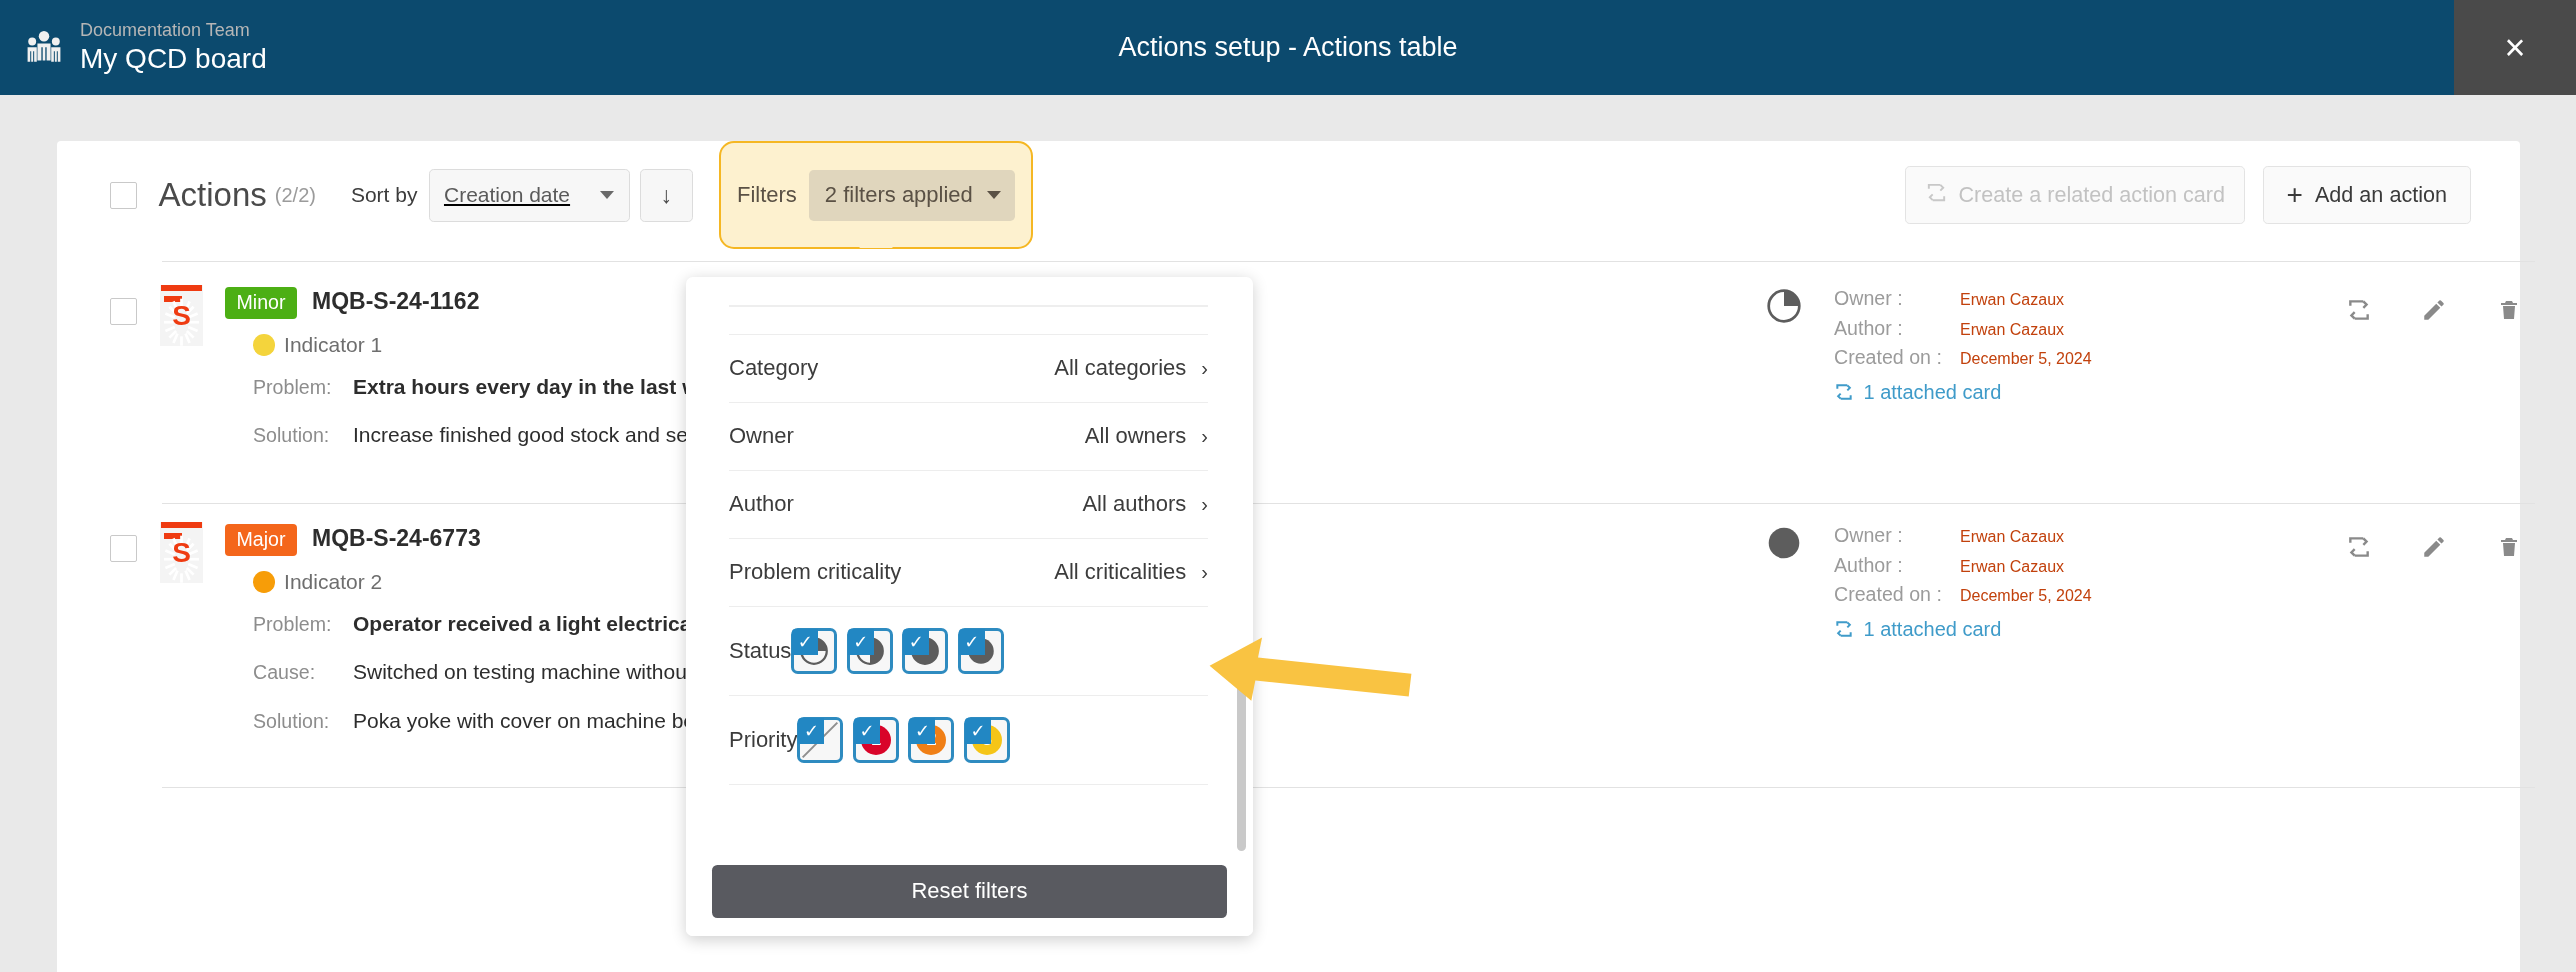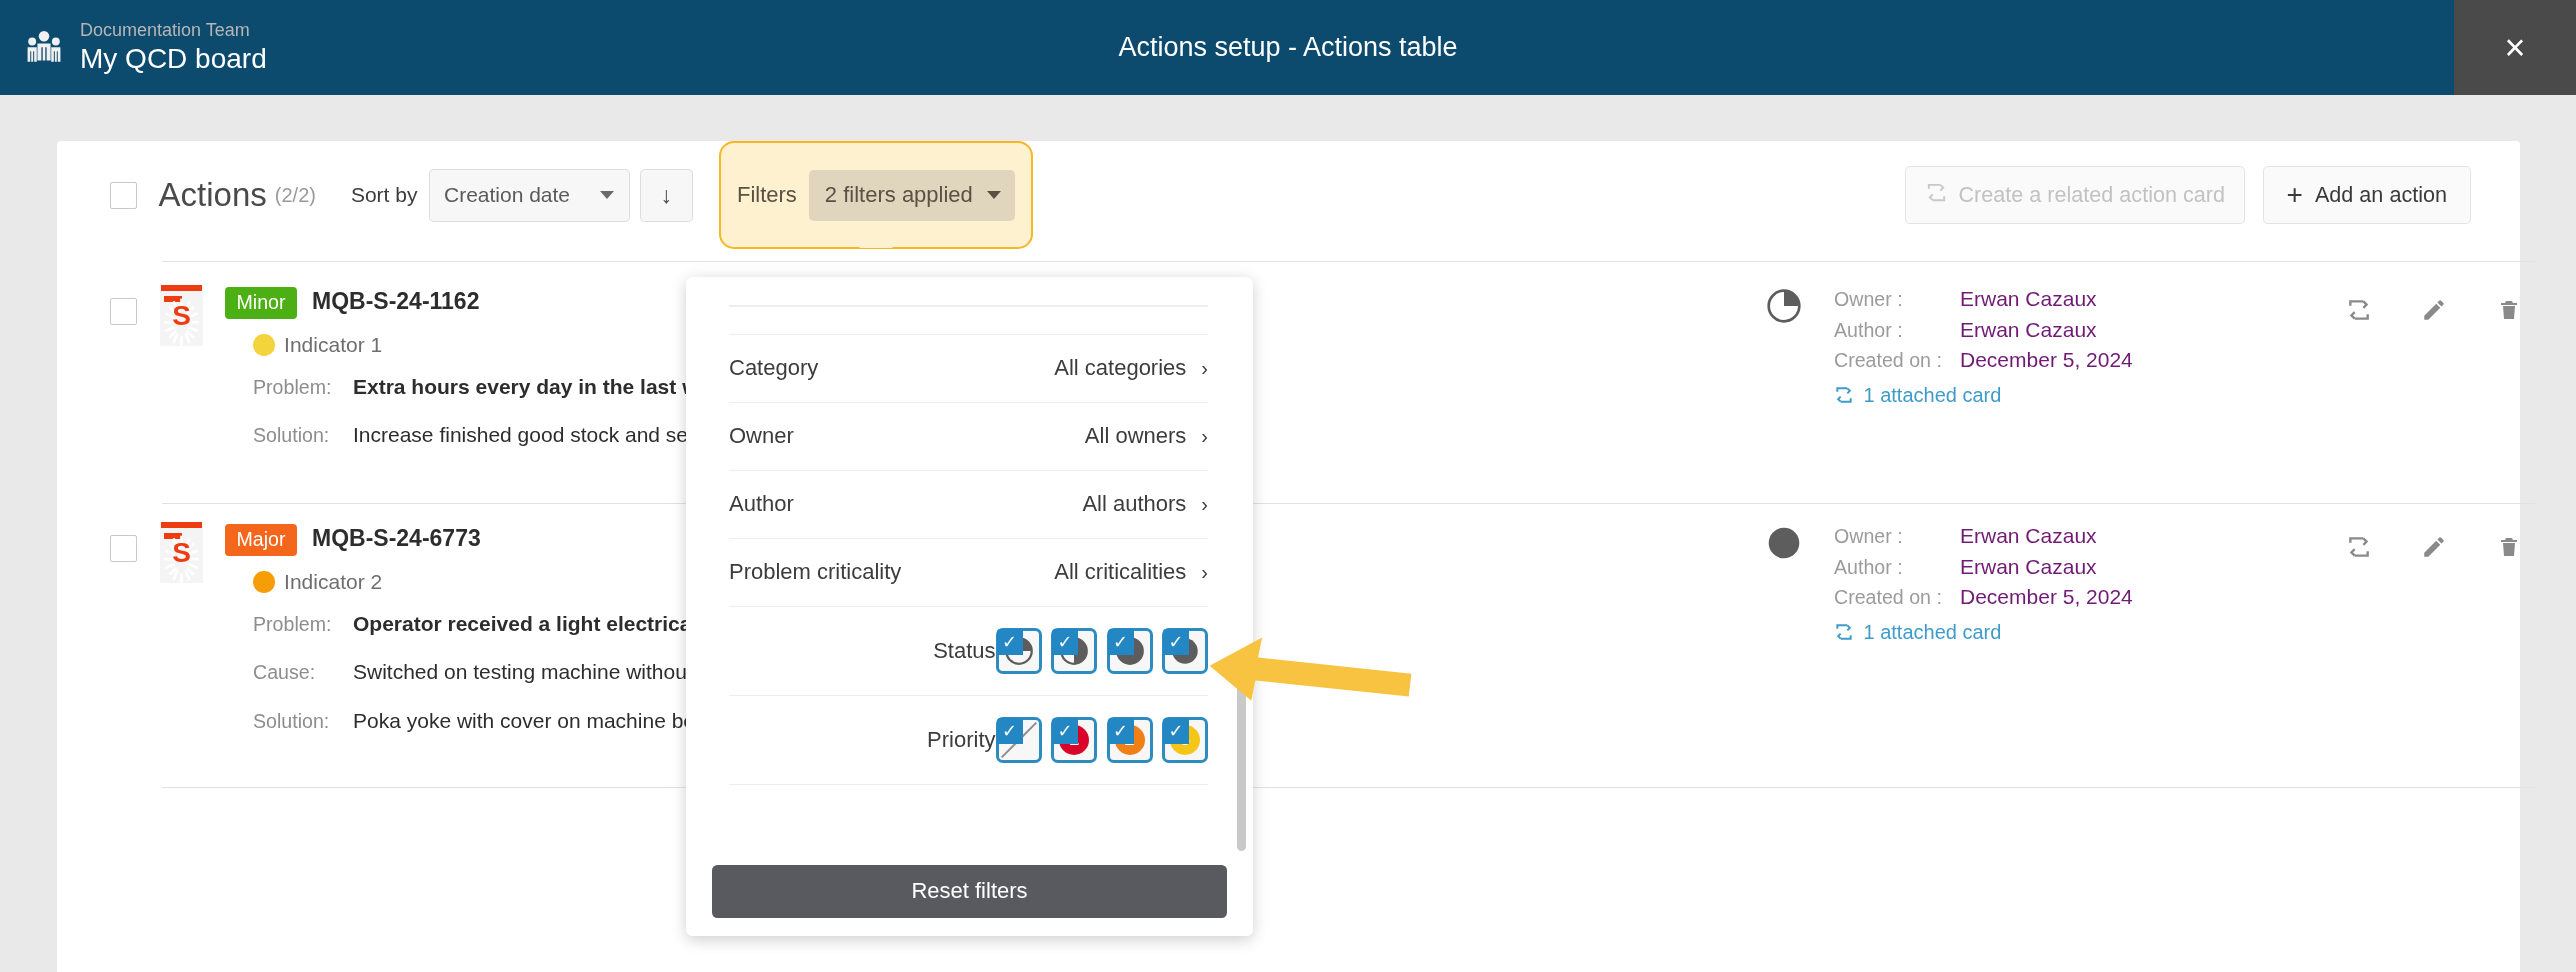--- a/index.html
+++ b/index.html
@@ -52,21 +52,21 @@
   }
   .toolbar .cbox { margin-left: 53px; }
   .toolbar-title {
     margin-left: 21.6px; font-size: 33px; color: #4a4a4a; font-weight: 400;
   }
   .toolbar-count { margin-left: 8px; font-size: 20px; color: #9b9b9b; }
   .sortby-label { margin-left: 35px; font-size: 21px; color: #3c3c3c; }
   .select-box {
     margin-left: 12px; width: 201px; height: 53px; background: #f7f7f7;
     border: 0.7px solid #dcdcdc; border-radius: 4.7px; display: flex;
-    align-items: center; padding: 0 13.5px; cursor: pointer; position: relative;
+    align-items: center; padding: 0 13.5px; cursor: pointer; position: relative; text-decoration: underline;
   }
   .select-value { font-size: 21px; color: #5a5a5a; }
   .caret {
     position: absolute; right: 15px; top: 50%; transform: translateY(-50%);
     width: 0; height: 0; border-left: 7.4px solid transparent;
     border-right: 7.4px solid transparent; border-top: 8px solid #6a6a6a;
   }
   .sq-btn {
     margin-left: 9.5px; width: 53px; height: 53px; background: #f7f7f7;
     border: 0.7px solid #dcdcdc; border-radius: 4.7px; display: flex;
@@ -145,21 +145,21 @@
   .fl { width: 100px; font-size: 19.6px; color: #8d8d8d; flex: none; }
   .fv { font-size: 21px; color: #2d2d2d; white-space: nowrap; }
   .fv.bold { font-weight: 700; }
 
   .meta { position: absolute; left: 1777px; top: 6.8px; }
   .meta-status {
     position: absolute; left: -68px; top: 1.4px; width: 36px; height: 36px;
   }
   .meta-line { display: flex; align-items: baseline; margin-bottom: 6.8px; }
   .meta-key { width: 126px; font-size: 19.6px; color: #9b9b9b; flex: none; }
-  .meta-val { font-size: 21px; color: #701a75; }
+  .meta-val { font-size: 16px; color: #c2410c; }
   .attached { display: flex; align-items: center; margin-top: 12px; cursor: pointer; }
   .attached .txt { font-size: 20px; color: #3f9bc9; margin-left: 9.5px; }
 
   .row-icons { position: absolute; top: 9.5px; display: flex; align-items: center; }
   .icon-btn { width: 49px; height: 41px; display: flex; align-items: center; justify-content: center; cursor: pointer; }
 
   
   .fpop {
     position: absolute; left: 743px; top: 277px; width: 567px; height: 659px;
     background: #ffffff; border-radius: 6.8px;
@@ -174,21 +174,21 @@
   .fpop-partial2 { height: 28px; border-bottom: 1.4px solid #ededed; }
   .frow {
     height: 68px; display: flex; align-items: center; justify-content: space-between;
     border-bottom: 1.4px solid #ededed; cursor: pointer;
   }
   .frow-label { font-size: 22px; color: #3c3c3c; }
   .frow-right { display: flex; align-items: center; }
   .frow-value { font-size: 22px; color: #3c3c3c; }
   .chev { margin-left: 15px; font-size: 20px; color: #3c3c3c; }
 
-  .frow-chk { height: 89px; display: flex; align-items: center; justify-content: flex-end; border-bottom: 1.4px solid #ededed; }
+  .frow-chk { height: 89px; display: flex; align-items: center; justify-content: flex-start; border-bottom: 1.4px solid #ededed; }
   .chk-group { display: flex; align-items: center; gap: 9.5px; }
   .chk {
     width: 46px; height: 46px; border: 3.4px solid #2e8bc0; border-radius: 6.8px;
     background: #f7f7f7; position: relative; cursor: pointer; flex: none;
   }
   .chk-mark {
     position: absolute; left: -2px; top: -2px; width: 26px; height: 26px;
     background: #2287c3; display: flex; align-items: center; justify-content: center;
     color: #fff; font-size: 18px; line-height: 1; border-top-left-radius: 3.4px; z-index: 2;
   }

